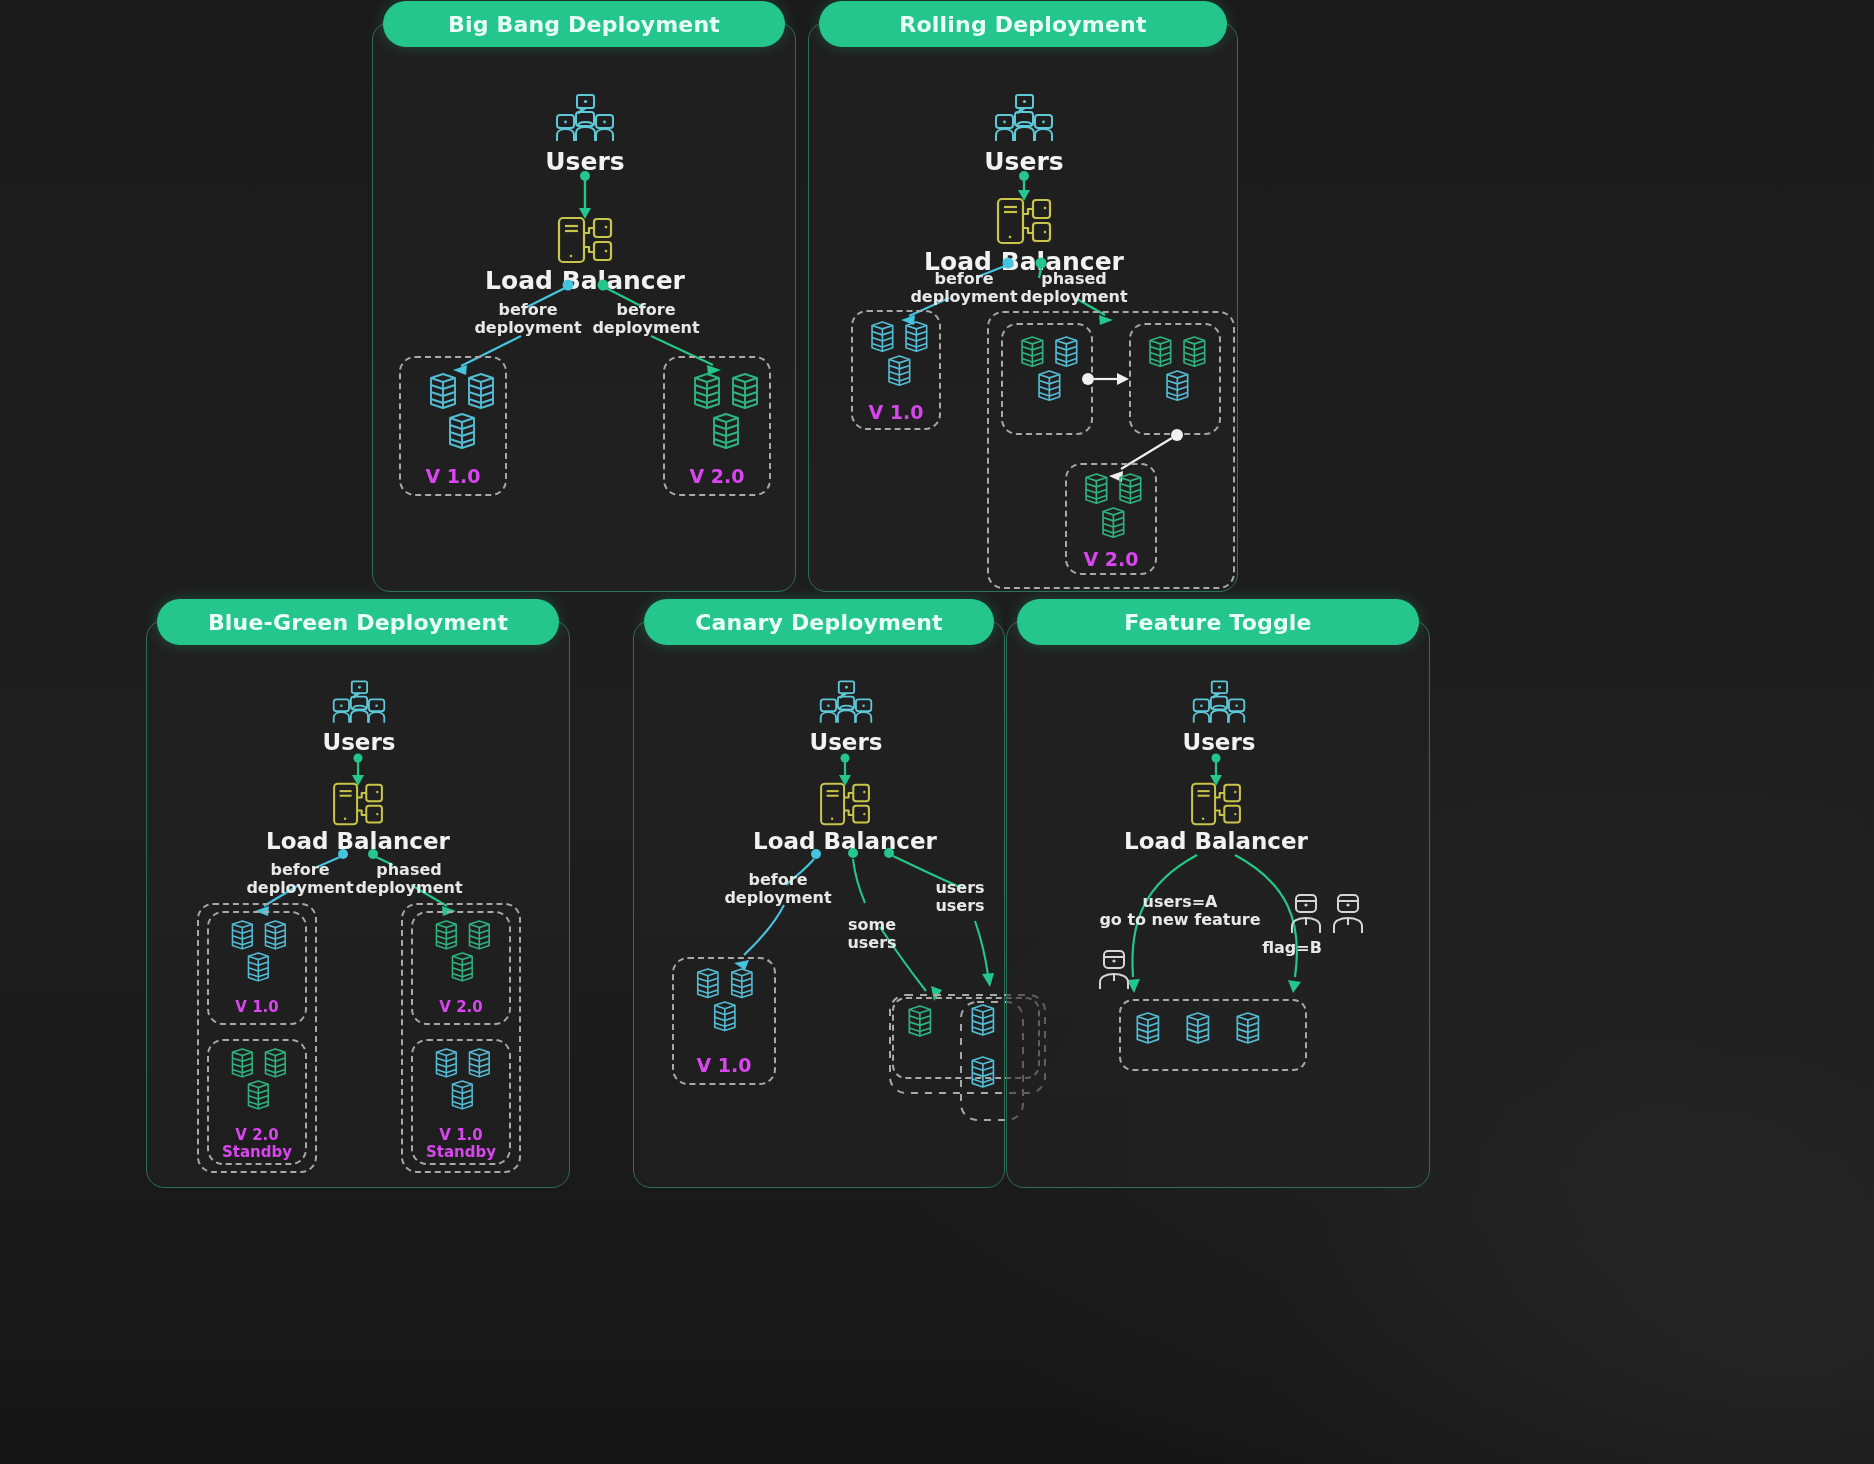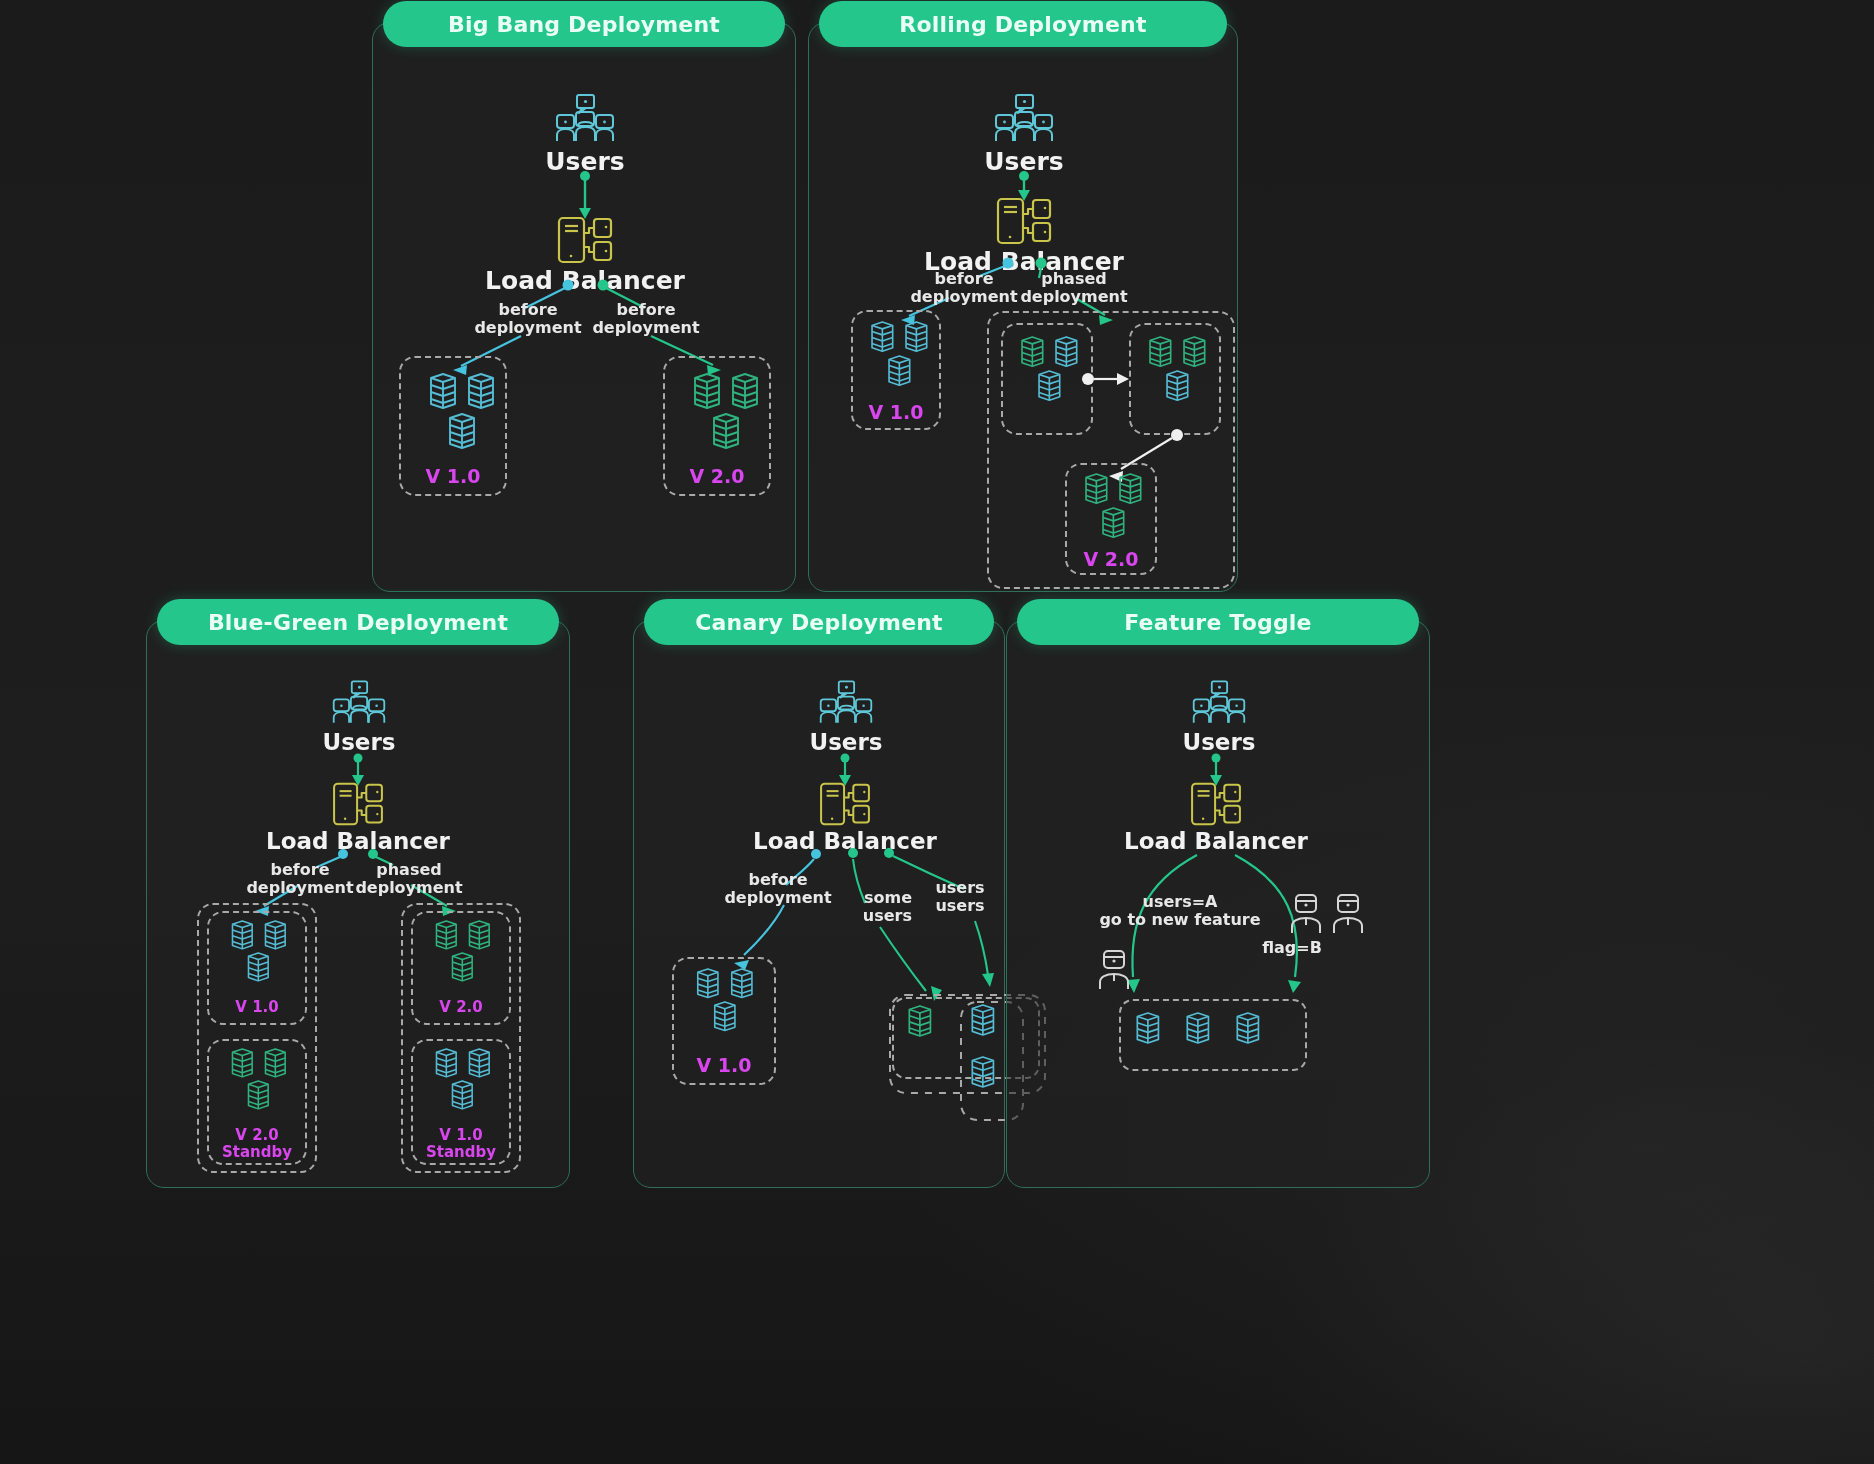--- a/index.html
+++ b/index.html
@@ -630,21 +630,21 @@
       <path d="M300 380 l-3 -15 l11 4 z" fill="#25c68c"></path>
       <circle cx="255" cy="232" r="5" fill="#25c68c"></circle>
       <path d="M259 235 C290 250 312 260 330 268" stroke="#25c68c" stroke-width="2.1" fill="none"></path>
       <path d="M341 300 C348 320 352 340 354 354" stroke="#25c68c" stroke-width="2.1" fill="none"></path>
       <path d="M356 366 l-8 -13 l12 -1 z" fill="#25c68c"></path>
     </svg>
 
     <div class="edge-label" style="left:84px;top:250px;width:120px;">
       <span>before</span><br><span>deployment</span>
     </div>
-    <div class="edge-label" style="left:198px;top:268px;width:80px;text-align:right;">
+    <div class="edge-label" style="left:198px;top:295px;width:80px;">
       <span>some</span><br><span>users</span>
     </div>
     <div class="edge-label" style="left:286px;top:258px;width:80px;">
       <span>users</span><br><span>users</span>
     </div>
 
     <div class="grp" style="left:38px;top:336px;width:104px;height:128px;">
       <svg style="position:absolute;left:12px;top:10px;" width="78" height="88" viewBox="0 0 78 88">
         <g fill="none" stroke="#54bcd4" stroke-width="1.9" stroke-linejoin="round">
           <g transform="translate(0,0) scale(.84)">

